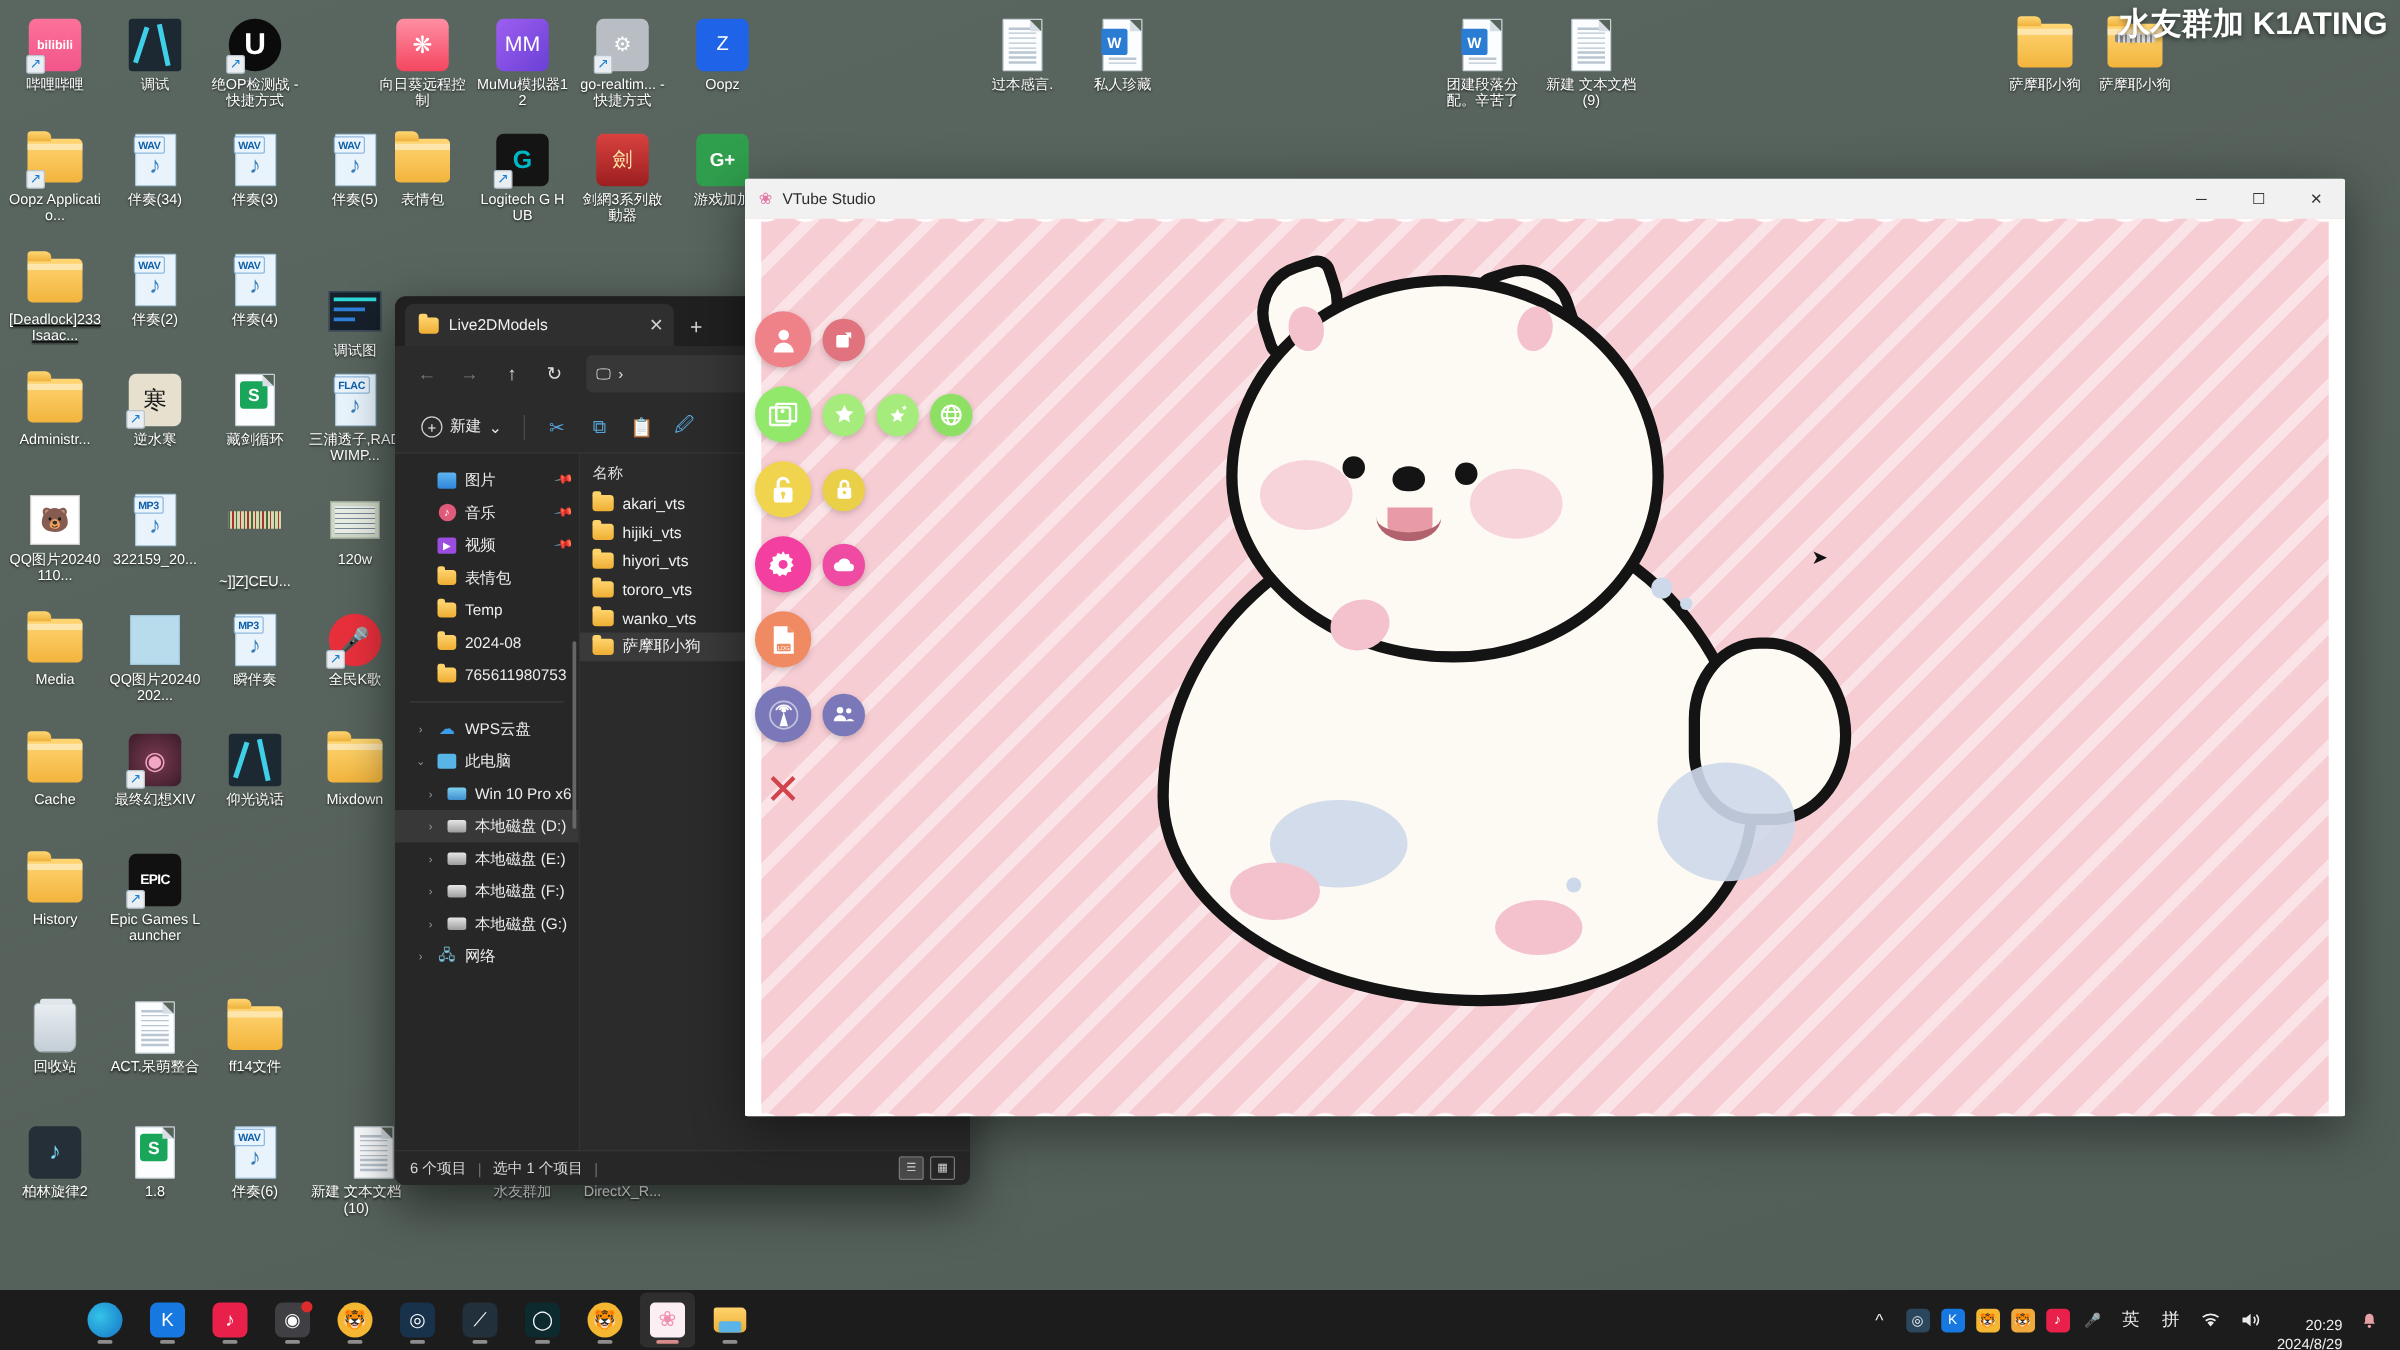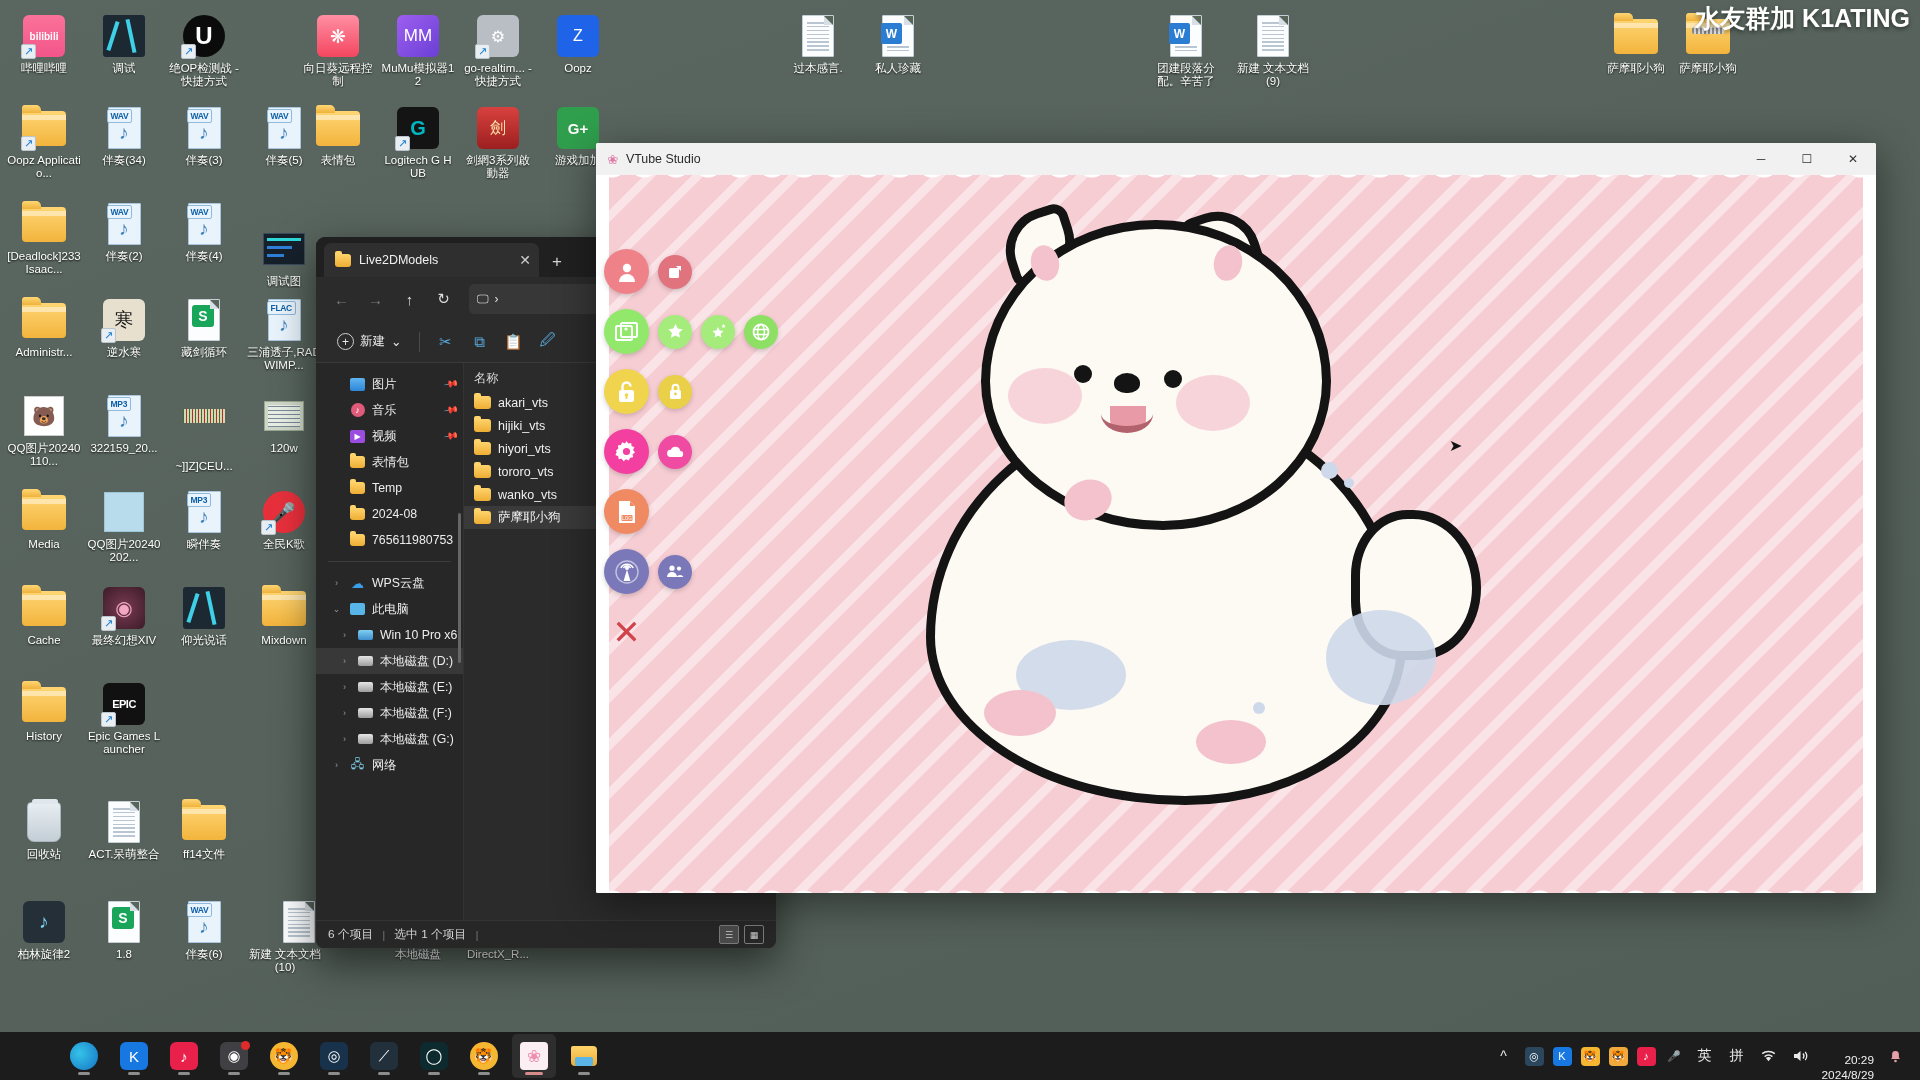--- a/index.html
+++ b/index.html
@@ -494,21 +494,21 @@
           <div class="i-square" style="background:linear-gradient(180deg,#d8413f,#9c1f1f);display:flex;align-items:center;justify-content:center;color:#ffe6a8;font-size:16px">劍</div>
         </div>
         <div class="cap">剑網3系列啟動器</div>
       </div>
       <div class="desk-icon" style="position: absolute; left: 540px; top: 96px;">
         <div class="glyph">
           <div class="i-square" style="background:#2f9f4d;display:flex;align-items:center;justify-content:center;color:#fff;font-size:15px;font-weight:bold">G+</div>
         </div>
         <div class="cap">游戏加加</div>
       </div>
-      <div class="desk-icon" style="position: absolute; left: 6px; top: 192px;">
+      <div class="desk-icon" style="position: absolute; left: 6px; top: 192px; text-decoration: underline;">
         <div class="glyph">
           <div class="i-folder"></div>
         </div>
         <div class="cap">[Deadlock]233Isaac...</div>
       </div>
       <div class="desk-icon" style="position: absolute; left: 86px; top: 192px;">
         <div class="glyph">
           <div class="i-media">
             <span class="badge-tag">WAV</span>
             <span style="margin-top:9px">♪</span>
@@ -732,21 +732,21 @@
             </div>
           </div>
         </div>
         <div class="cap">新建 文本文档 (10)</div>
       </div>
       <div class="desk-icon" style="position: absolute; left: 380px; top: 890px;">
         <div class="glyph">
           <div class="i-square" style="background:linear-gradient(180deg,#e6d6ae,#c9ab74);display:flex;align-items:center;justify-content:center;color:#6a3a18;font-size:16px">梦</div>
           <span class="shortcut-arrow"></span>
         </div>
-        <div class="cap">本地磁盘</div>
+        <div class="cap">水友群加</div>
       </div>
       <div class="desk-icon" style="position: absolute; left: 460px; top: 890px;">
         <div class="glyph">
           <div class="i-doc">
             <div style="position:absolute;left:3px;top:6px;width:24px;height:20px;background:#2f7a3f;color:#fff;font-size:9px;display:flex;align-items:center;justify-content:center">DX</div>
           </div>
         </div>
         <div class="cap">DirectX_R...</div>
       </div>
     </div>

